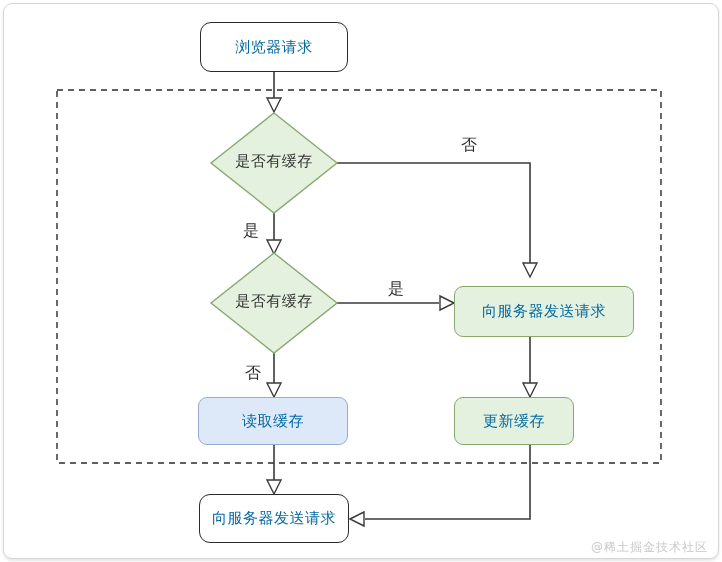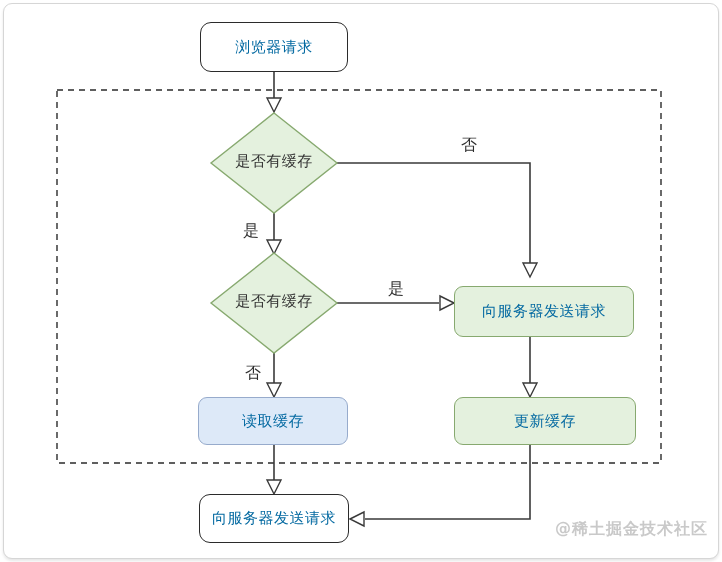--- a/index.html
+++ b/index.html
@@ -13,22 +13,22 @@
   .dashed{stroke:#2b2b2b;stroke-width:1.4;fill:none;stroke-dasharray:6 5;}
   .head{fill:#ffffff;stroke:var(--line,#3a3a3a);stroke-width:1.4;}
   .diamond{fill:var(--green-fill,#e4f1de);stroke:var(--green-stroke,#87a96f);stroke-width:1.4;}
   .node{position:absolute;display:flex;align-items:center;justify-content:center;
         box-sizing:border-box;font-size:15px;color:#0369a1;letter-spacing:0.5px;}
   .proc-green{background:var(--green-fill,#e4f1de);border:1.4px solid var(--green-stroke,#87a96f);border-radius:9px;}
   .proc-blue{background:var(--blue-fill,#dde9f8);border:1.4px solid var(--blue-stroke,#97abcc);border-radius:9px;}
   .terminal{background:#ffffff;border:1.6px solid #2b2b2b;border-radius:11px;}
   .dlabel{position:absolute;text-align:center;pointer-events:none;font-size:15px;color:#333;letter-spacing:0.5px;}
   .elabel{position:absolute;font-size:16px;color:#2e2e2e;}
-  .watermark{position:absolute;right:14px;bottom:22px;font-size:16px;
-             color:var(--watermark,#c9c9c9);letter-spacing:1px;font-weight:bold;}
+  .watermark{position:absolute;right:14px;bottom:6px;font-size:12px;
+             color:var(--watermark,#c9c9c9);letter-spacing:1px;}
 </style>
 </head>
 <body>
 
 <div class="stage">
   <div class="card"></div>
 
   <svg class="wires" viewBox="0 0 722 562">
 
     <rect class="dashed" x="57" y="90" width="604" height="373"></rect>
@@ -64,21 +64,21 @@
   <div class="node terminal" style="left:200px;top:22px;width:148px;height:50px;">浏览器请求</div>
 
   <div class="dlabel" style="left:211px;top:152px;width:126px;">是否有缓存</div>
 
   <div class="dlabel" style="left:211px;top:292px;width:126px;">是否有缓存</div>
 
   <div class="node proc-green" style="left:454px;top:286px;width:180px;height:51px;">向服务器发送请求</div>
 
   <div class="node proc-blue" style="left:198px;top:397px;width:150px;height:48px;">读取缓存</div>
 
-  <div class="node proc-green" style="left:454px;top:397px;width:182px;height:48px;">更新缓存</div>
+  <div class="node proc-green" style="left:454px;top:397px;width:120px;height:48px;">更新缓存</div>
 
   <div class="node terminal" style="left:199px;top:494px;width:150px;height:49px;">向服务器发送请求</div>
 
   <div class="elabel" style="left:461px;top:135px;">否</div>
 
   <div class="elabel" style="left:243px;top:221px;">是</div>
 
   <div class="elabel" style="left:388px;top:279px;">是</div>
 
   <div class="elabel" style="left:245px;top:363px;">否</div>

